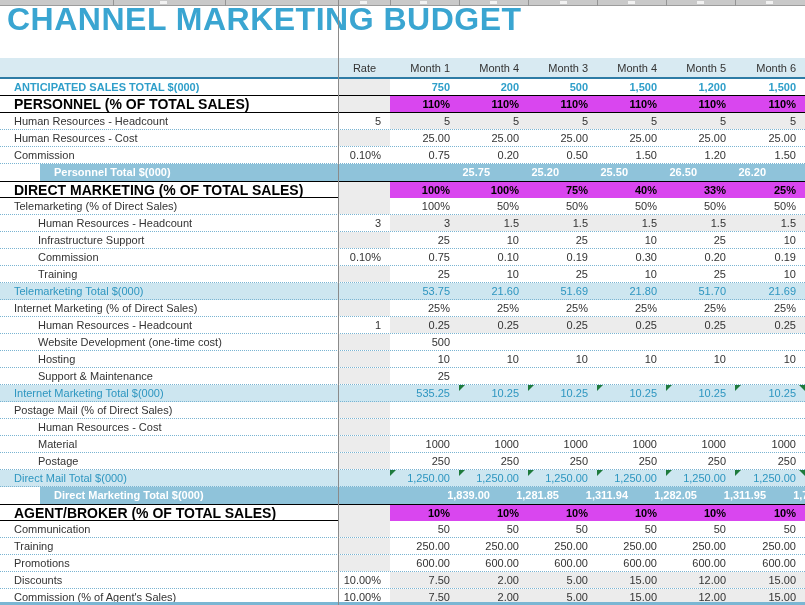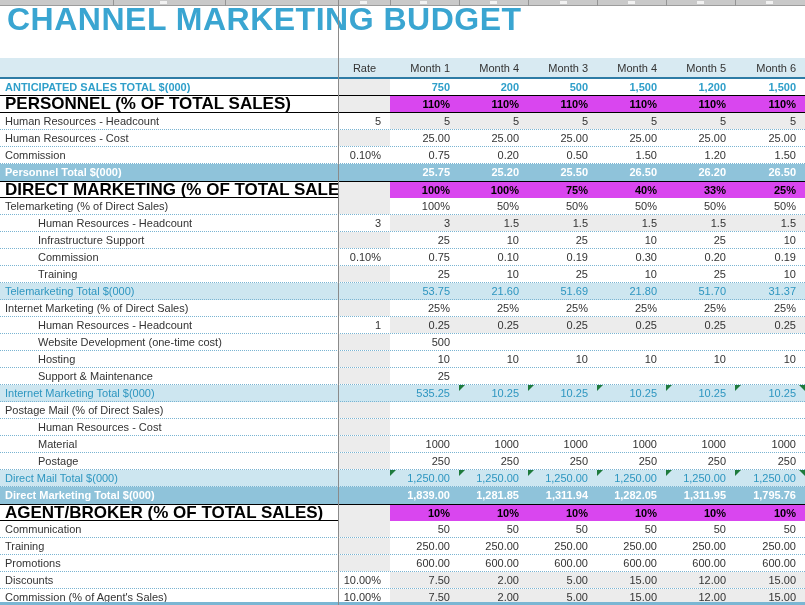--- a/index.html
+++ b/index.html
@@ -21,38 +21,38 @@
            color:#3aa5d1; letter-spacing:0.5px; white-space:nowrap; }
 
   #sheet { position:absolute; left:0; top:58px; width:805px; }
 
   .row { display:grid; grid-template-columns:339px 51px 69px 69px 69px 69px 69px 70px;
          height:17px; line-height:16px; font-size:11px; color:#333; }
   .row.hdr { height:21px; line-height:20px; background:#d8eaf2;
              border-bottom:2px solid #2e7ca6; color:#333; }
   .cell { position:relative; text-align:right; padding-right:9px; overflow:visible;
           white-space:nowrap; }
-  .cell.lbl { text-align:left; padding-left:5px; padding-right:2px; }
+  .cell.lbl { text-align:left; padding-left:14px; padding-right:2px; }
   .cell.lbl.ind { padding-left:38px; }
   .cell.rate { background:#ececec; }
   .cell.rate.hasval { background:#fff; }
   .cell.rate-hdr { background:transparent; text-align:center; padding-right:0; }
 
   .row.r-data { border-bottom:1px dotted #79b4d2; }
   .row.r-data.graymonths .cell.mon { background:#ececec; }
 
   .row.r-sales { border-bottom:1.5px solid #000; }
   .row.r-sales .cell.lbl, .row.r-sales .cell.mon { font-weight:bold; color:#2f9fca; }
 
   .row.r-section { border-bottom:1.5px solid #000; font-weight:bold; color:#000; }
   .row.r-section.topline { border-top:1.5px solid #000; }
   .row.r-section .cell.mon { background:#d946ef; }
-  .row.r-section .cell.lbl { font-size:17px; }
-
-  .row.r-total-mid { background:#8fc3da; color:#fff; font-weight:bold; }
+  .row.r-section .cell.lbl { font-size:14px; }
+
+  .row.r-total-mid { background:#8fc3da; color:#fff; font-weight:bold;margin-left:40px; }
   .row.r-total-light { background:#cde6f0; color:#2e96c0; font-weight:normal;
                        border-bottom:1px dotted #79b4d2; }
   .row.r-total-mid .cell.rate, .row.r-total-light .cell.rate { background:transparent; }
 
   
   .fl { position:absolute; top:0; left:0; width:0; height:0;
         border-top:6px solid #1e7a3c; border-right:6px solid transparent; }
   .fl.end { left:auto; right:0; border-right:none; border-left:6px solid transparent;
             border-top:6px solid #1e7a3c; }
 
@@ -216,21 +216,21 @@
         <div class="cell mon">10</div>
       </div>
       <div class="row r-total-light">
         <div class="cell lbl">Telemarketing Total $(000)</div>
         <div class="cell rate"></div>
         <div class="cell mon">53.75</div>
         <div class="cell mon">21.60</div>
         <div class="cell mon">51.69</div>
         <div class="cell mon">21.80</div>
         <div class="cell mon">51.70</div>
-        <div class="cell mon">31.37</div>
+        <div class="cell mon">21.69</div>
       </div>
       <div class="row r-data">
         <div class="cell lbl">Internet Marketing (% of Direct Sales)</div>
         <div class="cell rate"></div>
         <div class="cell mon">25%</div>
         <div class="cell mon">25%</div>
         <div class="cell mon">25%</div>
         <div class="cell mon">25%</div>
         <div class="cell mon">25%</div>
         <div class="cell mon">25%</div>

